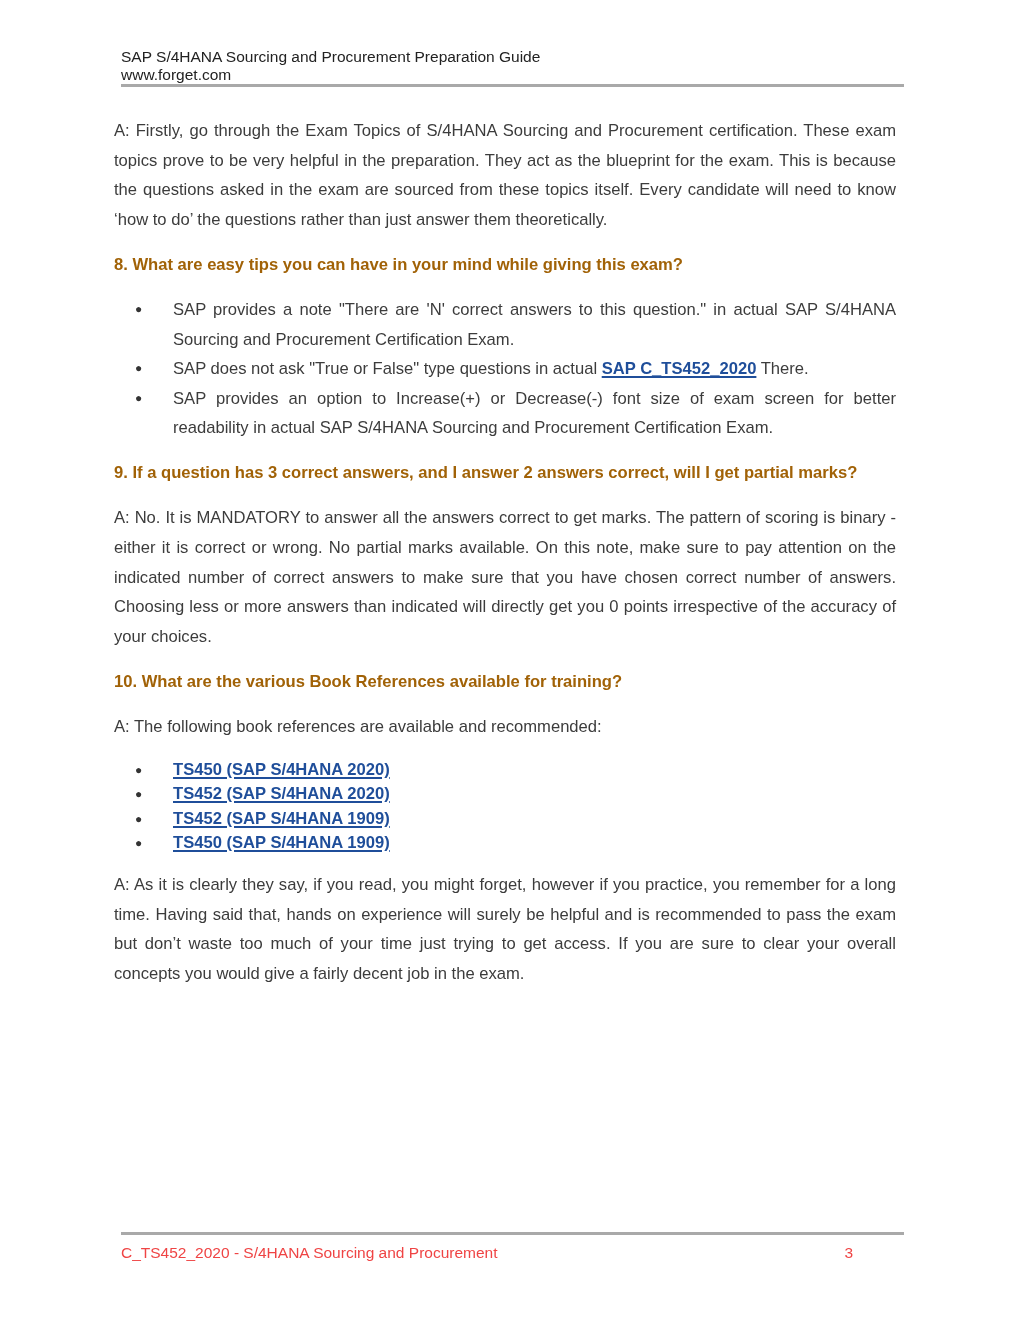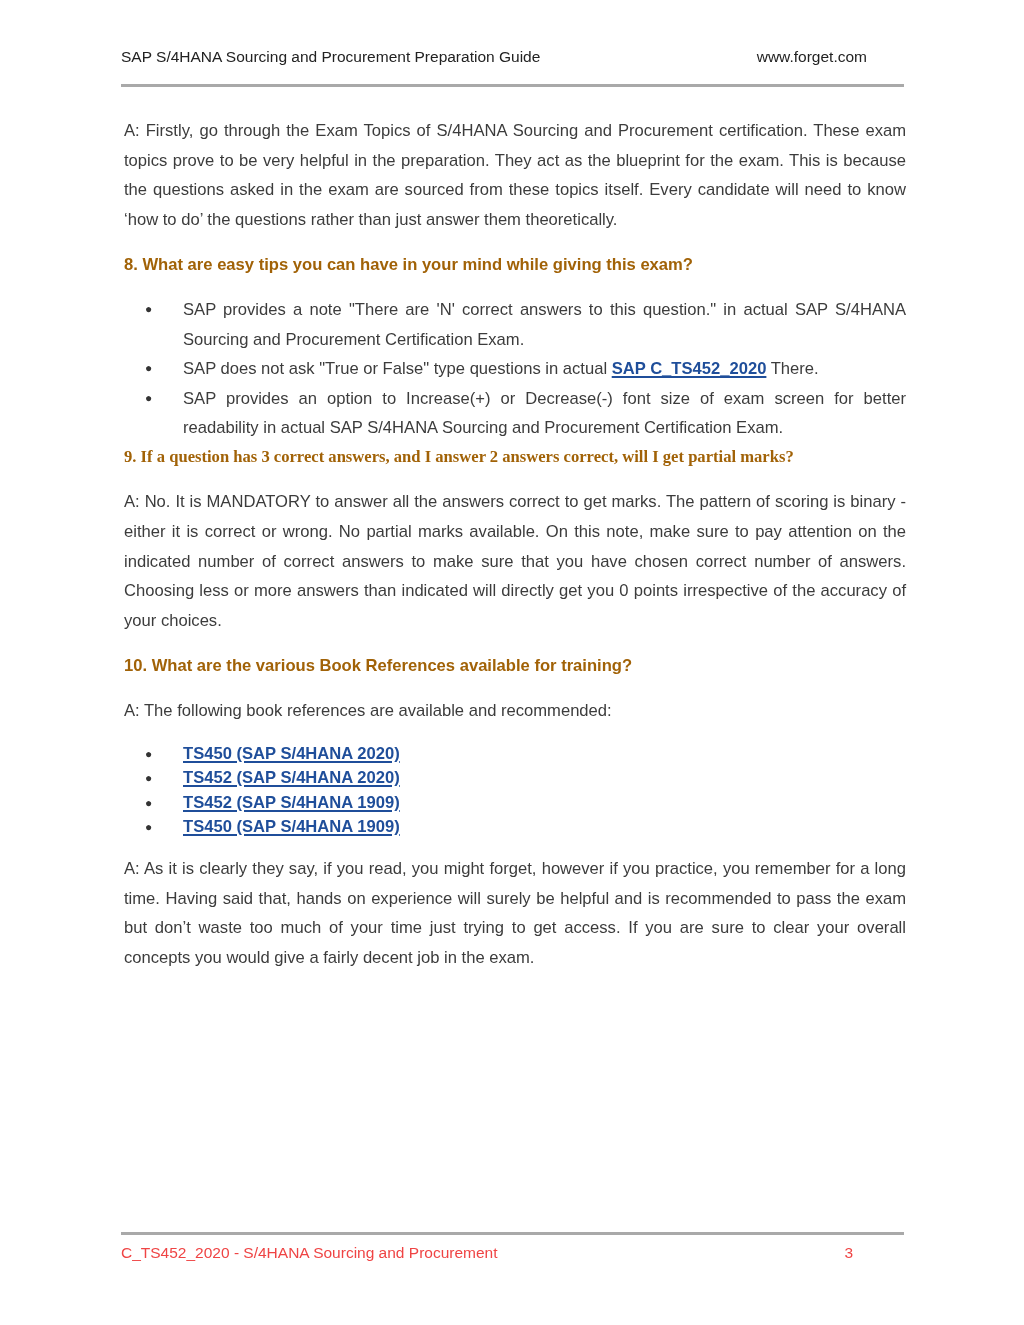--- a/index.html
+++ b/index.html
@@ -17,34 +17,35 @@
     }
     .page-header {
       position: absolute;
       left: 121px;
       top: 48px;
       width: 746px;
       font-size: 15.5px;
       color: #222;
       display: flex;
       justify-content: space-between;
+      flex-direction: column;
     }
     .page-header .site { margin-right: 0; }
     .rule {
       position: absolute;
       left: 121px;
       width: 783px;
       height: 3px;
       background: #a9a9a9;
     }
     .rule.top { top: 84px; }
     .rule.bottom { top: 1232px; }
     .content {
       position: absolute;
-      left: 124px;
+      left: 114px;
       top: 116px;
       width: 782px;
     }
     p.body {
       margin: 0;
       font-size: 16.6px;
       line-height: 29.6px;
       text-align: justify;
       color: #3c3c3c;
     }
@@ -127,21 +128,21 @@
     <li>
       <span class="bullet">●</span>
       <span>SAP does not ask "True or False" type questions in actual </span><a class="link">SAP C_TS452_2020</a><span> There.</span>
     </li>
     <li>
       <span class="bullet">●</span>
       <span>SAP provides an option to Increase(+) or Decrease(-) font size of exam screen for better readability in actual SAP S/4HANA Sourcing and Procurement Certification Exam.</span>
     </li>
   </ul>
 
-  <h3 class="q" style="margin-top:0px;font-family:Liberation Serif, serif;">9. If a question has 3 correct answers, and I answer 2 answers correct, will I get partial marks?</h3>
+  <h3 class="q" style="margin-top:16px;">9. If a question has 3 correct answers, and I answer 2 answers correct, will I get partial marks?</h3>
 
   <p class="body" style="margin-top:16px;">A: No. It is MANDATORY to answer all the answers correct to get marks. The pattern of scoring is binary - either it is correct or wrong. No partial marks available. On this note, make sure to pay attention on the indicated number of correct answers to make sure that you have chosen correct number of answers. Choosing less or more answers than indicated will directly get you 0 points irrespective of the accuracy of your choices.</p>
 
   <h3 class="q" style="margin-top:16px;">10. What are the various Book References available for training?</h3>
 
   <p class="body" style="margin-top:16px;">A: The following book references are available and recommended:</p>
 
   <ul class="refs" style="margin-top:16px;">
     <li>
       <span class="bullet">●</span>

